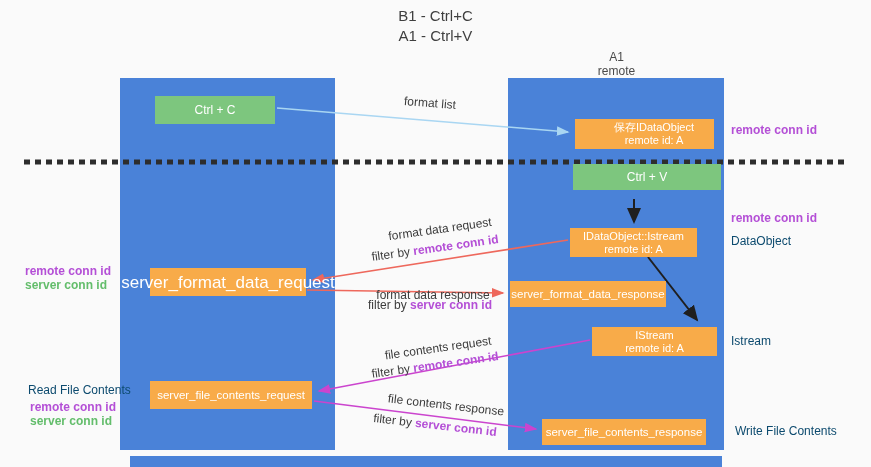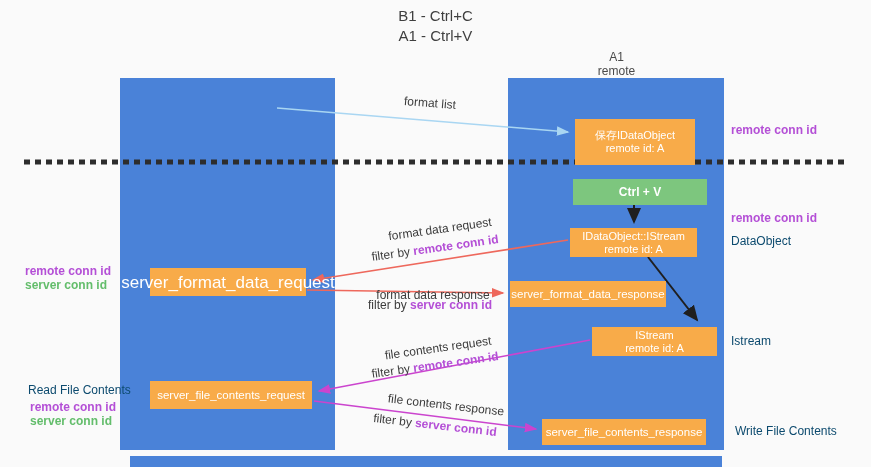--- a/index.html
+++ b/index.html
@@ -72,32 +72,35 @@
     <line x1="634" y1="199" x2="634" y2="222" stroke="#1f1f1f" stroke-width="2" marker-end="url(#mk-black)"></line>
     <line x1="648" y1="257" x2="697" y2="320" stroke="#1f1f1f" stroke-width="2" marker-end="url(#mk-black)"></line>
 
     <line x1="568" y1="240" x2="313" y2="280" stroke="#ee685c" stroke-width="1.6" marker-end="url(#mk-red)"></line>
     <line x1="307" y1="290" x2="503" y2="293" stroke="#ee685c" stroke-width="1.6" marker-end="url(#mk-red)"></line>
 
     <line x1="590" y1="340" x2="319" y2="391" stroke="#cb44ce" stroke-width="1.6" marker-end="url(#mk-magenta)"></line>
     <line x1="314" y1="401" x2="536" y2="429" stroke="#cb44ce" stroke-width="1.6" marker-end="url(#mk-magenta)"></line>
   </svg>
 
+  <div class="node green" style="left:155px;top:96px;width:120px;height:28px;">
+    <span>Ctrl + C</span>
+  </div>
 
-  <div class="node orange" style="left:575px;top:119px;width:120px;height:46px;">
+  <div class="node orange" style="left:575px;top:119px;width:120px;height:30px;padding-left:19px;">
     <span>保存IDataObject</span>
     <span>remote id: A</span>
   </div>
 
-  <div class="node green" style="left:573px;top:179px;width:134px;height:26px;font-weight:bold;">
+  <div class="node green" style="left:573px;top:164px;width:148px;height:26px;">
     <span>Ctrl + V</span>
   </div>
 
   <div class="node orange" style="left:570px;top:228px;width:127px;height:29px;">
-    <span>IDataObject::IStream</span>
+    <span>IDataObject::Istream</span>
     <span>remote id: A</span>
   </div>
 
   <div class="node orange" style="left:150px;top:268px;width:156px;height:28px;font-size:17px;">
     <span>server_format_data_request</span>
   </div>
 
   <div class="node orange" style="left:510px;top:281px;width:156px;height:26px;font-size:11.5px;">
     <span>server_format_data_response</span>
   </div>

